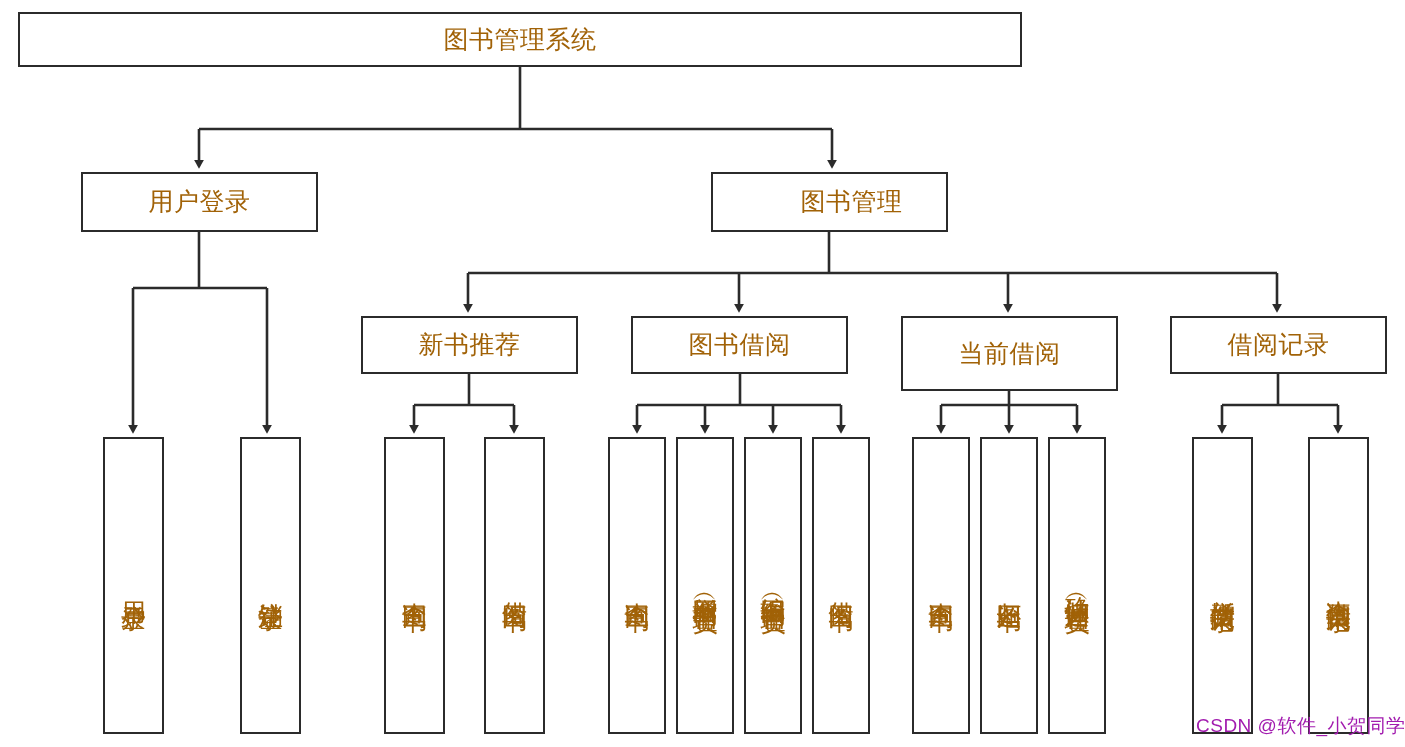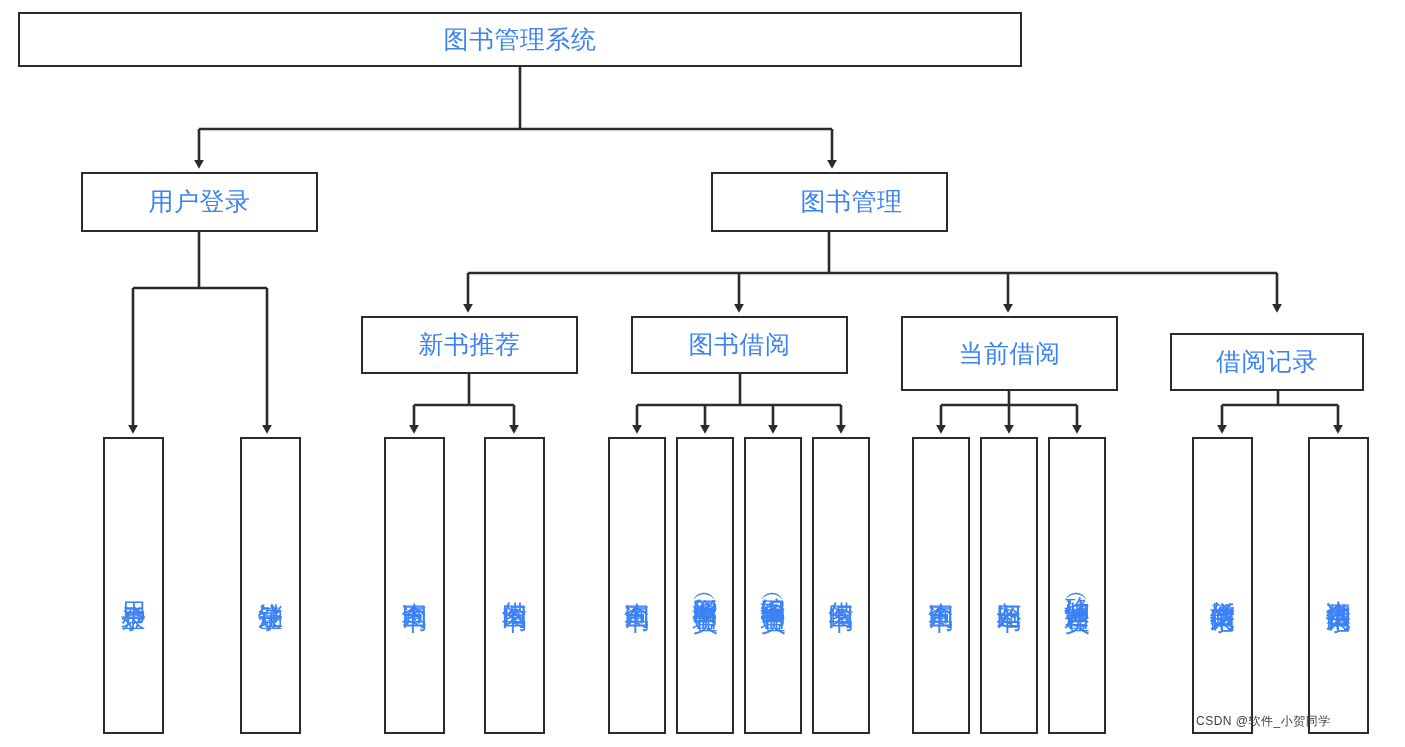--- a/index.html
+++ b/index.html
@@ -28,21 +28,21 @@
     pointer-events: none;
   }
   .node {
     position: absolute;
     box-sizing: border-box;
     background: #ffffff;
     border: 2.5px solid #2b2b2b;
     display: flex;
     align-items: center;
     justify-content: center;
-    color: #3b82f6;
+    color: #a16207;
   }
   .node .label {
     display: block;
     text-align: center;
     line-height: 1.18;
     white-space: nowrap;
   }
   
   .node.h .label {
     font-size: 25px;
@@ -58,22 +58,22 @@
     text-orientation: upright;
     font-size: 25px;
     line-height: 1.32;
     letter-spacing: 2px;
     white-space: nowrap;
   }
   .watermark {
     position: absolute;
     left: 1196px;
     top: 713px;
-    font-size: 12px;
-    color: #404040;
+    font-size: 19px;
+    color: #a21caf;
     letter-spacing: 0.5px;
     white-space: nowrap;
     user-select: none;
   }
 </style>
 </head>
 <body>
 
 <div id="diagram-root">
 
@@ -146,21 +146,21 @@
   </div>
 
   <div class="node h" style="left:631px; top:316px; width:217px; height:58px;">
     <span class="label">图书借阅</span>
   </div>
 
   <div class="node h" style="left:901px; top:316px; width:217px; height:75px;">
     <span class="label">当前借阅</span>
   </div>
 
-  <div class="node h" style="left:1170px; top:316px; width:194px; height:58px;margin-top:17px;">
+  <div class="node h" style="left:1170px; top:316px; width:217px; height:58px;">
     <span class="label">借阅记录</span>
   </div>
 
   <div class="node v" style="left:103px; top:437px; width:61px; height:297px;">
     <span class="label">用户登录</span>
   </div>
 
   <div class="node v" style="left:240px; top:437px; width:61px; height:297px;">
     <span class="label">注销登录</span>
   </div>

